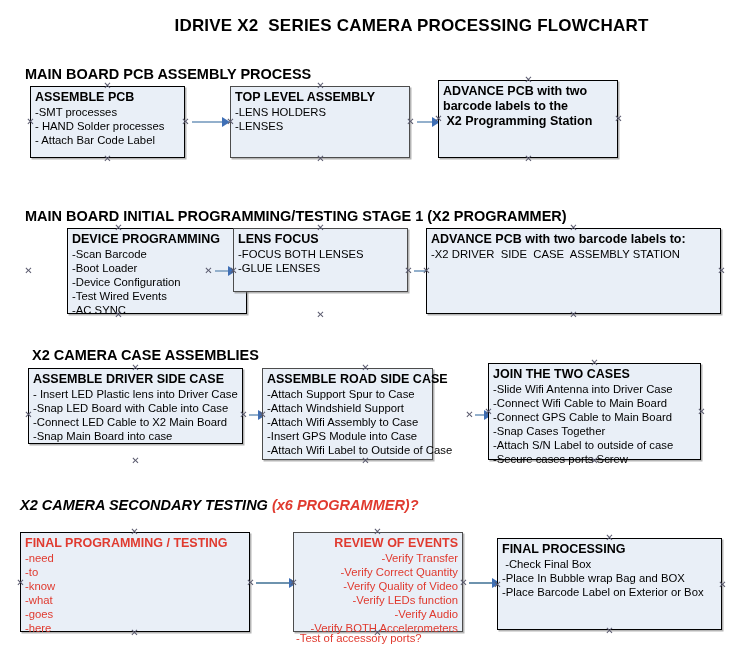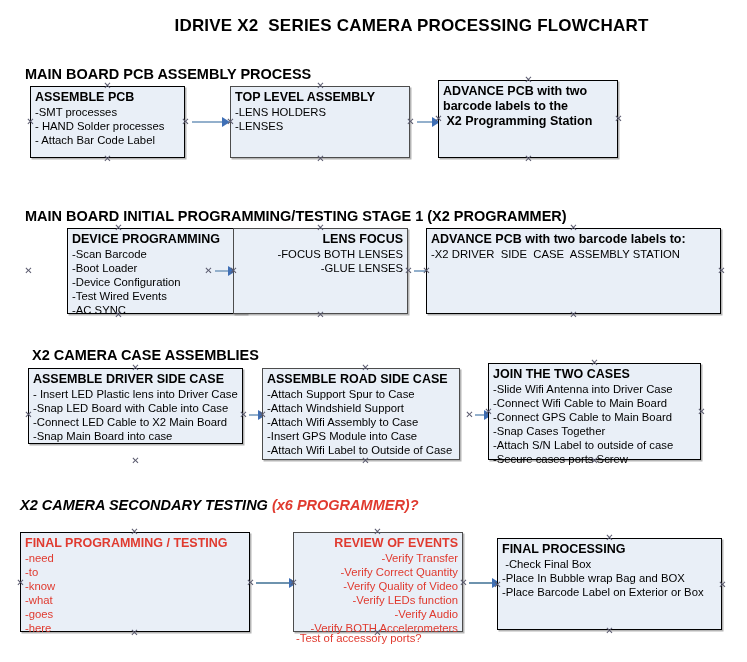--- a/index.html
+++ b/index.html
@@ -168,21 +168,21 @@
   </div>
 </div>
 <div class="handle" style="left:114px; top:223px;"></div>
 <div class="handle" style="left:114px; top:310px;"></div>
 <div class="handle" style="left:24px; top:266px;"></div>
 <div class="handle" style="left:204px; top:266px;"></div>
 
 <div class="conn" style="left:215px; top:270px; width:15px;"></div>
 <div class="conn-arrow" style="left:228px; top:266px;"></div>
 
-<div class="box" style="left:233px; top:228px; width:175px; height:86px;text-align:right;">
+<div class="box" style="left:233px; top:228px; width:175px; height:64px;">
   <div class="box-inner">
     <div class="box-title">LENS FOCUS</div>
     <div class="box-line">-FOCUS BOTH LENSES</div>
     <div class="box-line">-GLUE LENSES</div>
   </div>
 </div>
 <div class="handle" style="left:316px; top:223px;"></div>
 <div class="handle" style="left:316px; top:310px;"></div>
 <div class="handle" style="left:229px; top:266px;"></div>
 <div class="handle" style="left:404px; top:266px;"></div>
@@ -213,21 +213,21 @@
   </div>
 </div>
 <div class="handle" style="left:131px; top:363px;"></div>
 <div class="handle" style="left:131px; top:456px;"></div>
 <div class="handle" style="left:24px; top:410px;"></div>
 <div class="handle" style="left:239px; top:410px;"></div>
 
 <div class="conn" style="left:249px; top:414px; width:14px;"></div>
 <div class="conn-arrow" style="left:258px; top:410px;"></div>
 
-<div class="box" style="left:262px; top:368px; width:198px; height:92px;">
+<div class="box" style="left:262px; top:368px; width:171px; height:92px;">
   <div class="box-inner">
     <div class="box-title">ASSEMBLE ROAD SIDE CASE</div>
     <div class="box-line">-Attach Support Spur to Case</div>
     <div class="box-line">-Attach Windshield Support</div>
     <div class="box-line">-Attach Wifi Assembly to Case</div>
     <div class="box-line">-Insert GPS Module into Case</div>
     <div class="box-line">-Attach Wifi Label to Outside of Case</div>
   </div>
 </div>
 <div class="handle" style="left:361px; top:363px;"></div>

